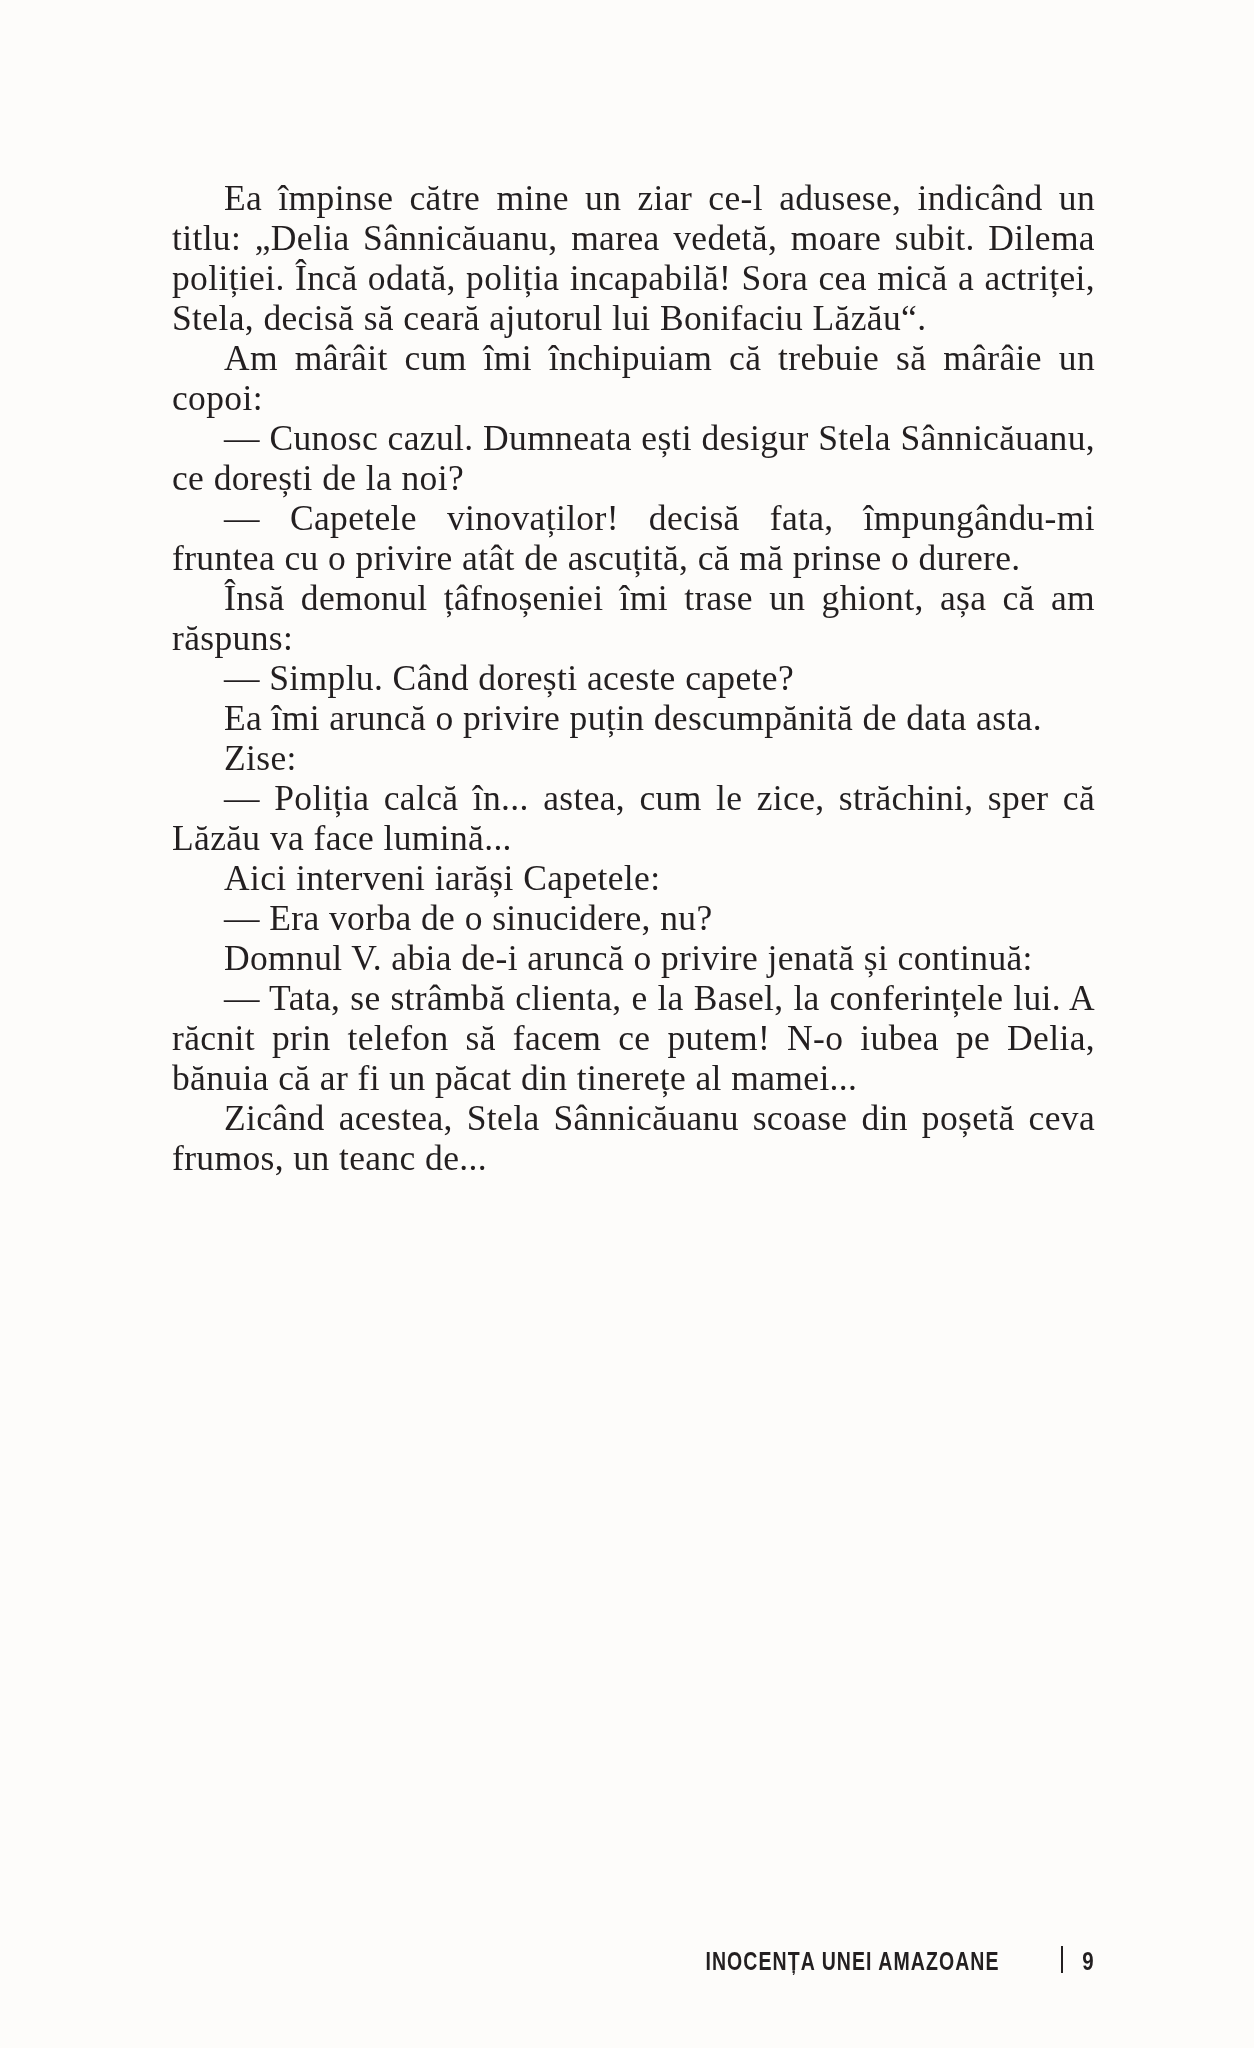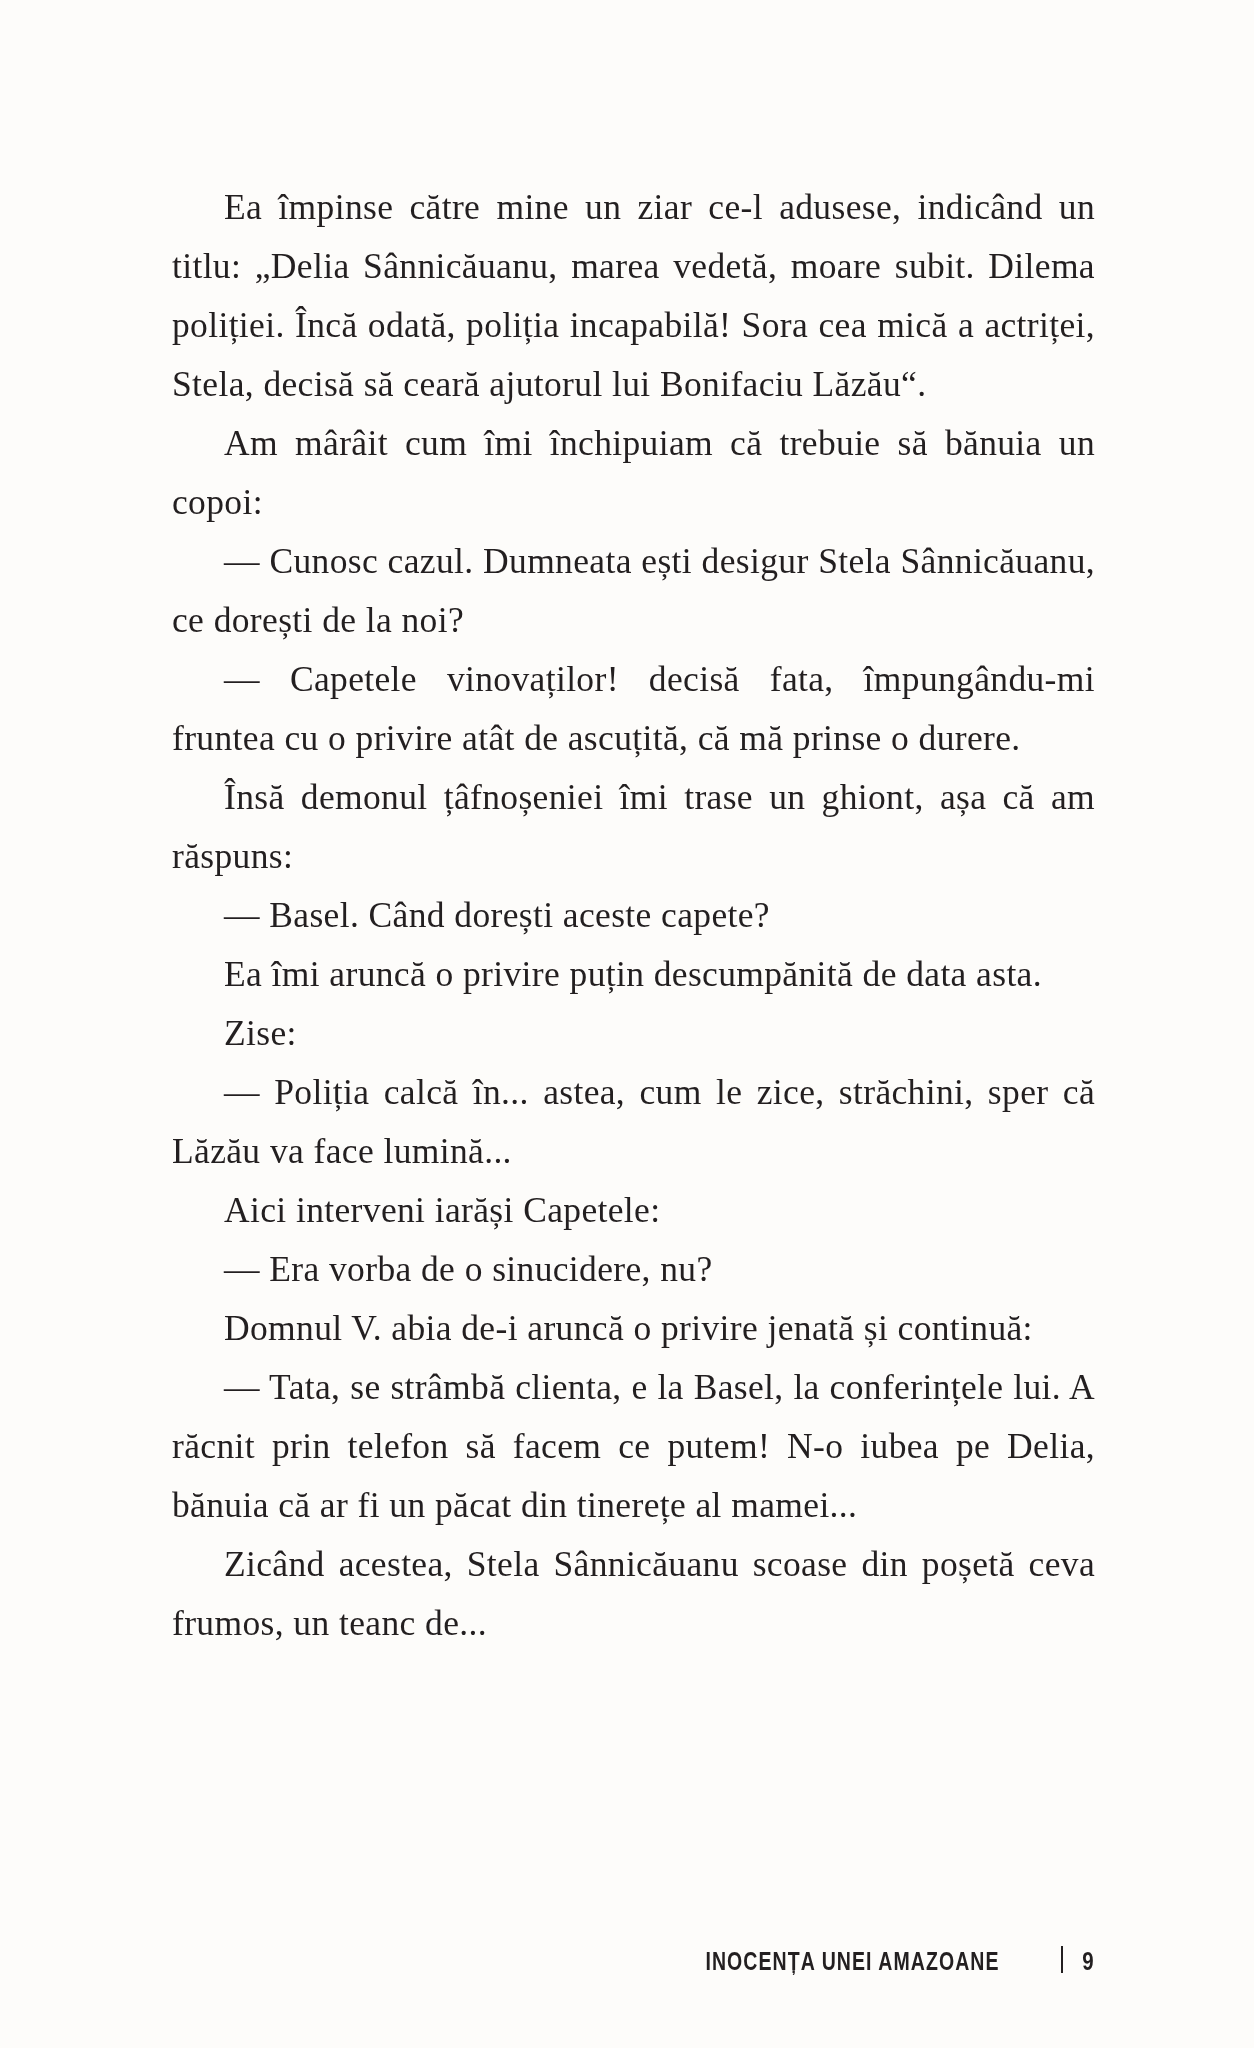--- a/index.html
+++ b/index.html
@@ -28,21 +28,21 @@
     left: 172px;
     top: 178px;
     width: 923px;
   }
 
   p.para {
     margin: 0;
     text-align: justify;
     text-justify: inter-word;
     font-size: 35.5px;
-    line-height: 59px;
+    line-height: 40px;
     letter-spacing: 0.01em;
     word-spacing: 0.005em;
     hyphens: manual;
     -webkit-hyphens: manual;
   }
 
   p.para.indent {
     text-indent: 52px;
   }
 
@@ -103,25 +103,25 @@
     display: inline-block;
   }
 </style>
 </head>
 <body>
 
 <div class="page">
 
   <div class="text-block">
     <p class="para indent">Ea împinse către mine un ziar ce-l adusese, indicând un titlu: „Delia Sânnicăuanu, marea vedetă, moare subit. Dilema poliției. Încă odată, poliția incapabilă! Sora cea mică a actriței, Stela, decisă să ceară ajutorul lui Bonifaciu Lăzău“.</p>
-    <p class="para indent">Am mârâit cum îmi închipuiam că trebuie să bănuia un copoi:</p>
+    <p class="para indent">Am mârâit cum îmi închipuiam că trebuie să mârâie un copoi:</p>
     <p class="para indent">— Cunosc cazul. Dumneata ești desigur Stela Sânnicăuanu, ce dorești de la noi?</p>
     <p class="para indent">— Capetele vinovaților! decisă fata, împungându-mi fruntea cu o privire atât de ascuțită, că mă prinse o durere.</p>
     <p class="para indent">Însă demonul țâfnoșeniei îmi trase un ghiont, așa că am răspuns:</p>
-    <p class="para indent">— Basel. Când dorești aceste capete?</p>
+    <p class="para indent">— Simplu. Când dorești aceste capete?</p>
     <p class="para indent">Ea îmi aruncă o privire puțin descumpănită de data asta.</p>
     <p class="para indent">Zise:</p>
     <p class="para indent">— Poliția calcă în... astea, cum le zice, străchini, sper că Lăzău va face lumină...</p>
     <p class="para indent">Aici interveni iarăși Capetele:</p>
     <p class="para indent">— Era vorba de o sinucidere, nu?</p>
     <p class="para indent">Domnul V. abia de-i aruncă o privire jenată și continuă:</p>
     <p class="para indent">— Tata, se strâmbă clienta, e la Basel, la conferințele lui. A răcnit prin telefon să facem ce putem! N-o iubea pe Delia, bănuia că ar fi un păcat din tinerețe al mamei...</p>
     <p class="para indent">Zicând acestea, Stela Sânnicăuanu scoase din poșetă ceva frumos, un teanc de...</p>
   </div>
 

